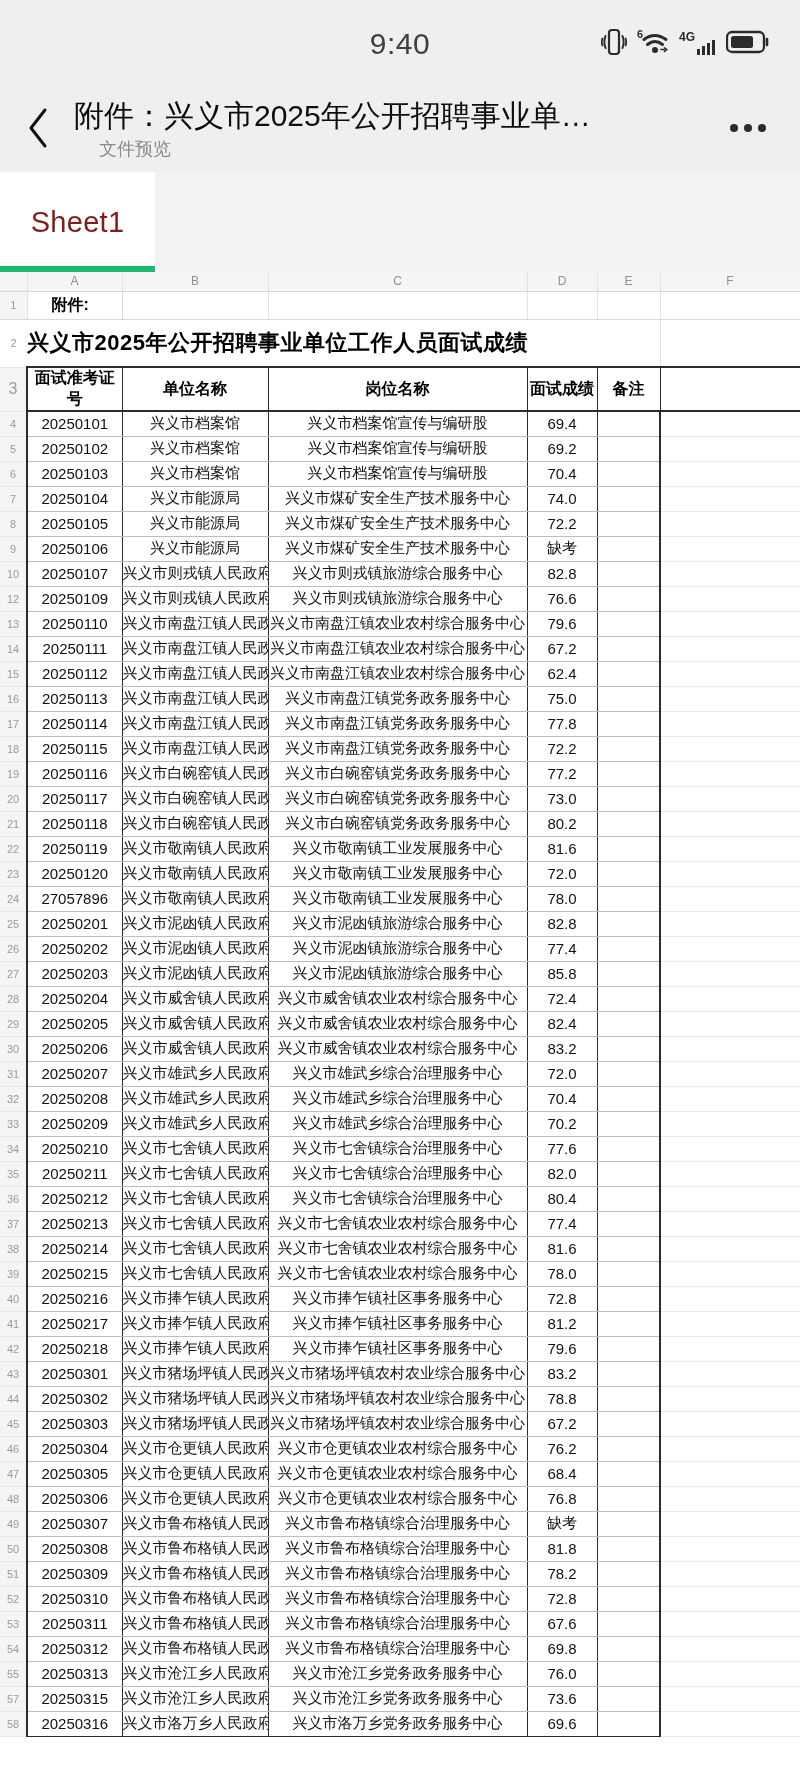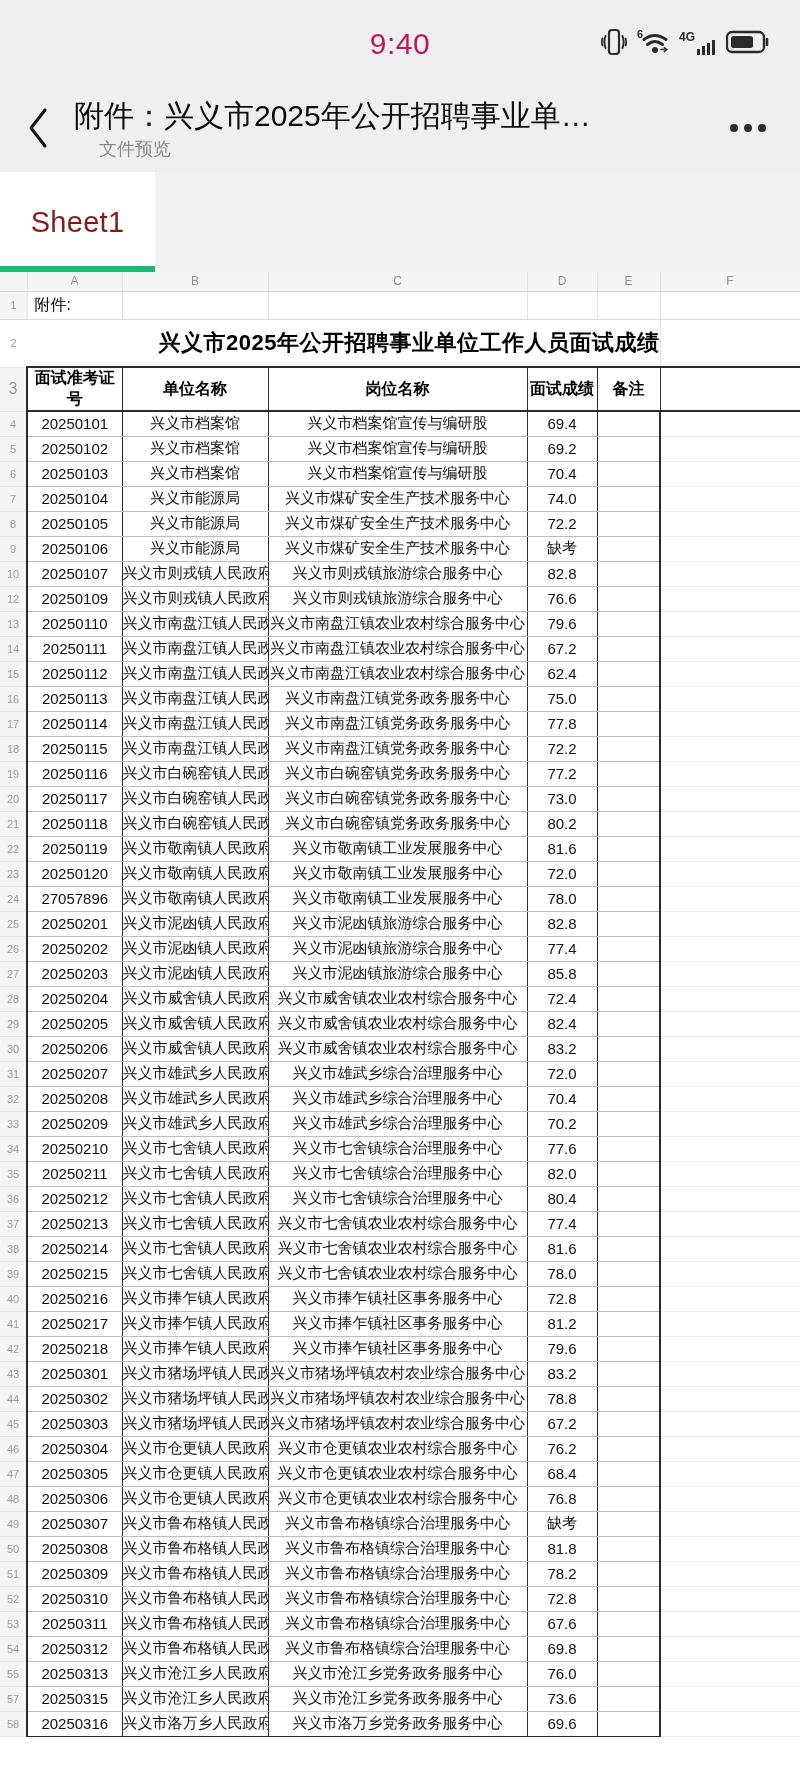--- a/index.html
+++ b/index.html
@@ -12,21 +12,21 @@
   }
   .phone { width: 800px; height: 1768px; position: relative; background: #efefef; display: flex; flex-direction: column; }
 
   
   .statusbar {
     height: 88px; flex: 0 0 88px;
     display: flex; align-items: center; justify-content: center;
     position: relative; background: #efefef;
   }
   .status-time {
-    font-size: 30px; font-weight: 500; color: #be185d;
+    font-size: 30px; font-weight: 500; color: #404040;
     letter-spacing: 0.5px;
   }
   .status-right {
     position: absolute; right: 30px; top: 50%; transform: translateY(-50%);
     display: flex; align-items: center; gap: 9px;
   }
   .icon-vibrate { display: block; }
   .icon-wifi { display: block; }
   .icon-4g { display: flex; align-items: flex-end; gap: 2px; }
   .icon-batt { display: block; }
@@ -110,28 +110,28 @@
     background: #fff;
     height: 25px;
   }
   td.empty-cell {
     border-right: 1px solid #e2e2e2;
     border-bottom: 1px solid #ececec;
     background: #fff;
   }
 
   
-  tr.row1 td.c-a { text-align: left; padding-left: 7px; font-size: 16px; font-weight: 400;
+  tr.row1 td.c-a { text-align: left; padding-left: 24px; font-size: 16px; font-weight: 700;
                    border-right:1px solid #d9d9d9; border-bottom:1px solid #d9d9d9;}
   tr.row1 td { height: 28px; border-bottom: 1px solid #d9d9d9; border-right: 1px solid #e2e2e2;}
 
   
   tr.row2 td { height: 48px; border-bottom: 1px solid #e6e6e6; border-right:0; background:#fff;}
   tr.row2 td.titlecell {
-    font-size: 22px; font-weight: 700; color: #000; text-align: right;
+    font-size: 22px; font-weight: 700; color: #000; text-align: left;
     letter-spacing: 0.5px; border-right: 0;
   }
   tr.row2 td.sep { border-left: 1px solid #e2e2e2; }
 
   
   tr.row3 td {
     height: 28px; font-weight: 700; font-size: 16px; color: #000;
     border-top: 2px solid #2b2b2b; border-bottom: 2px solid #2b2b2b;
     border-right: 1px solid #2b2b2b; text-align: center; background:#fff;
   }

